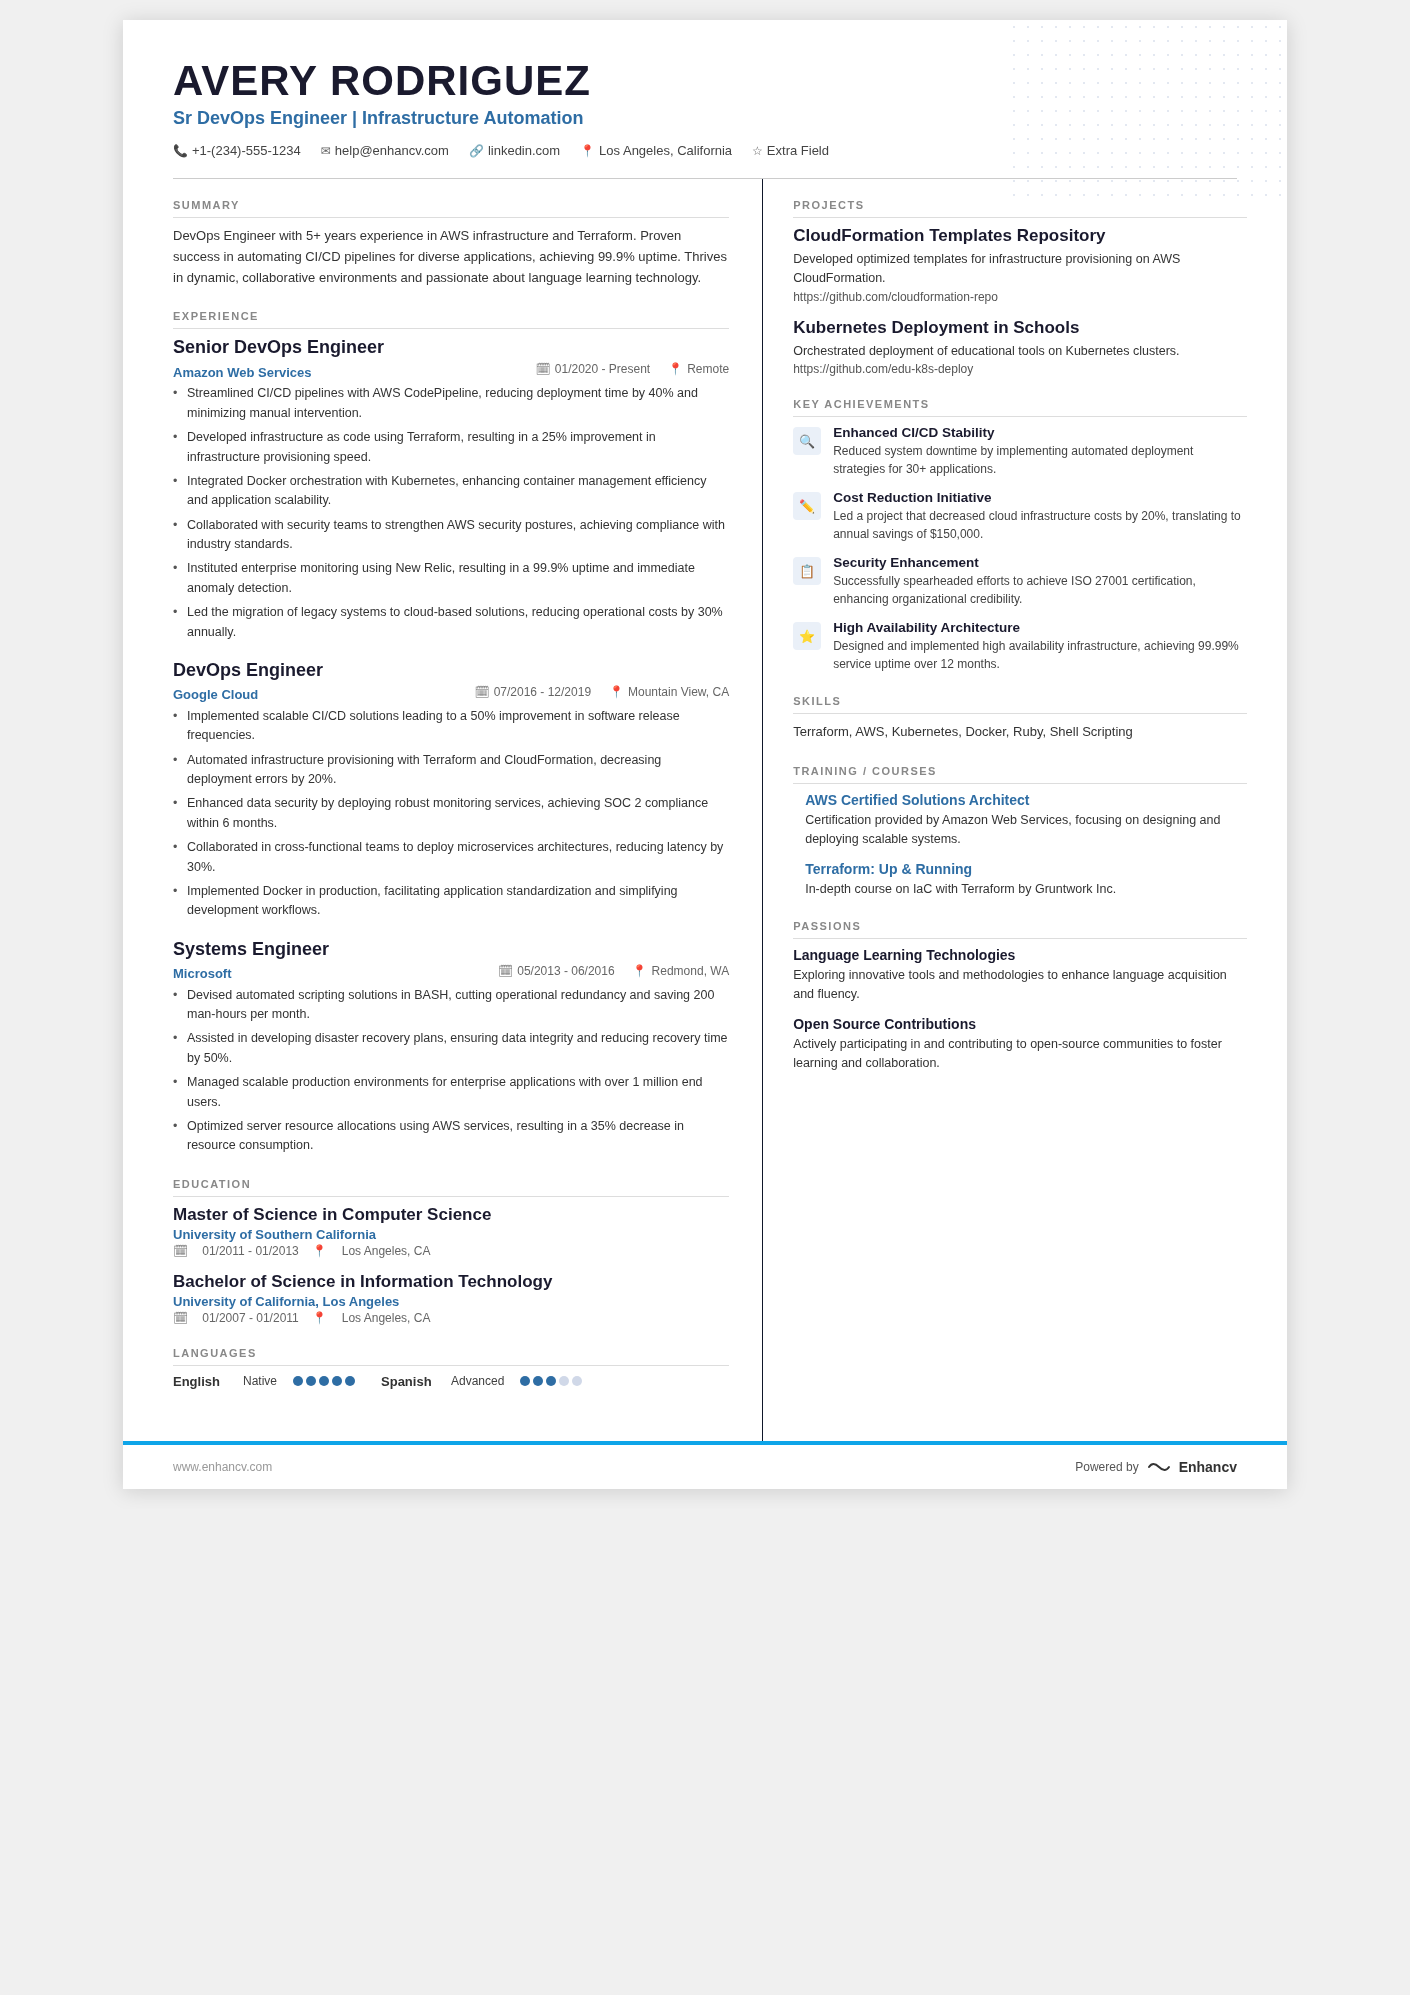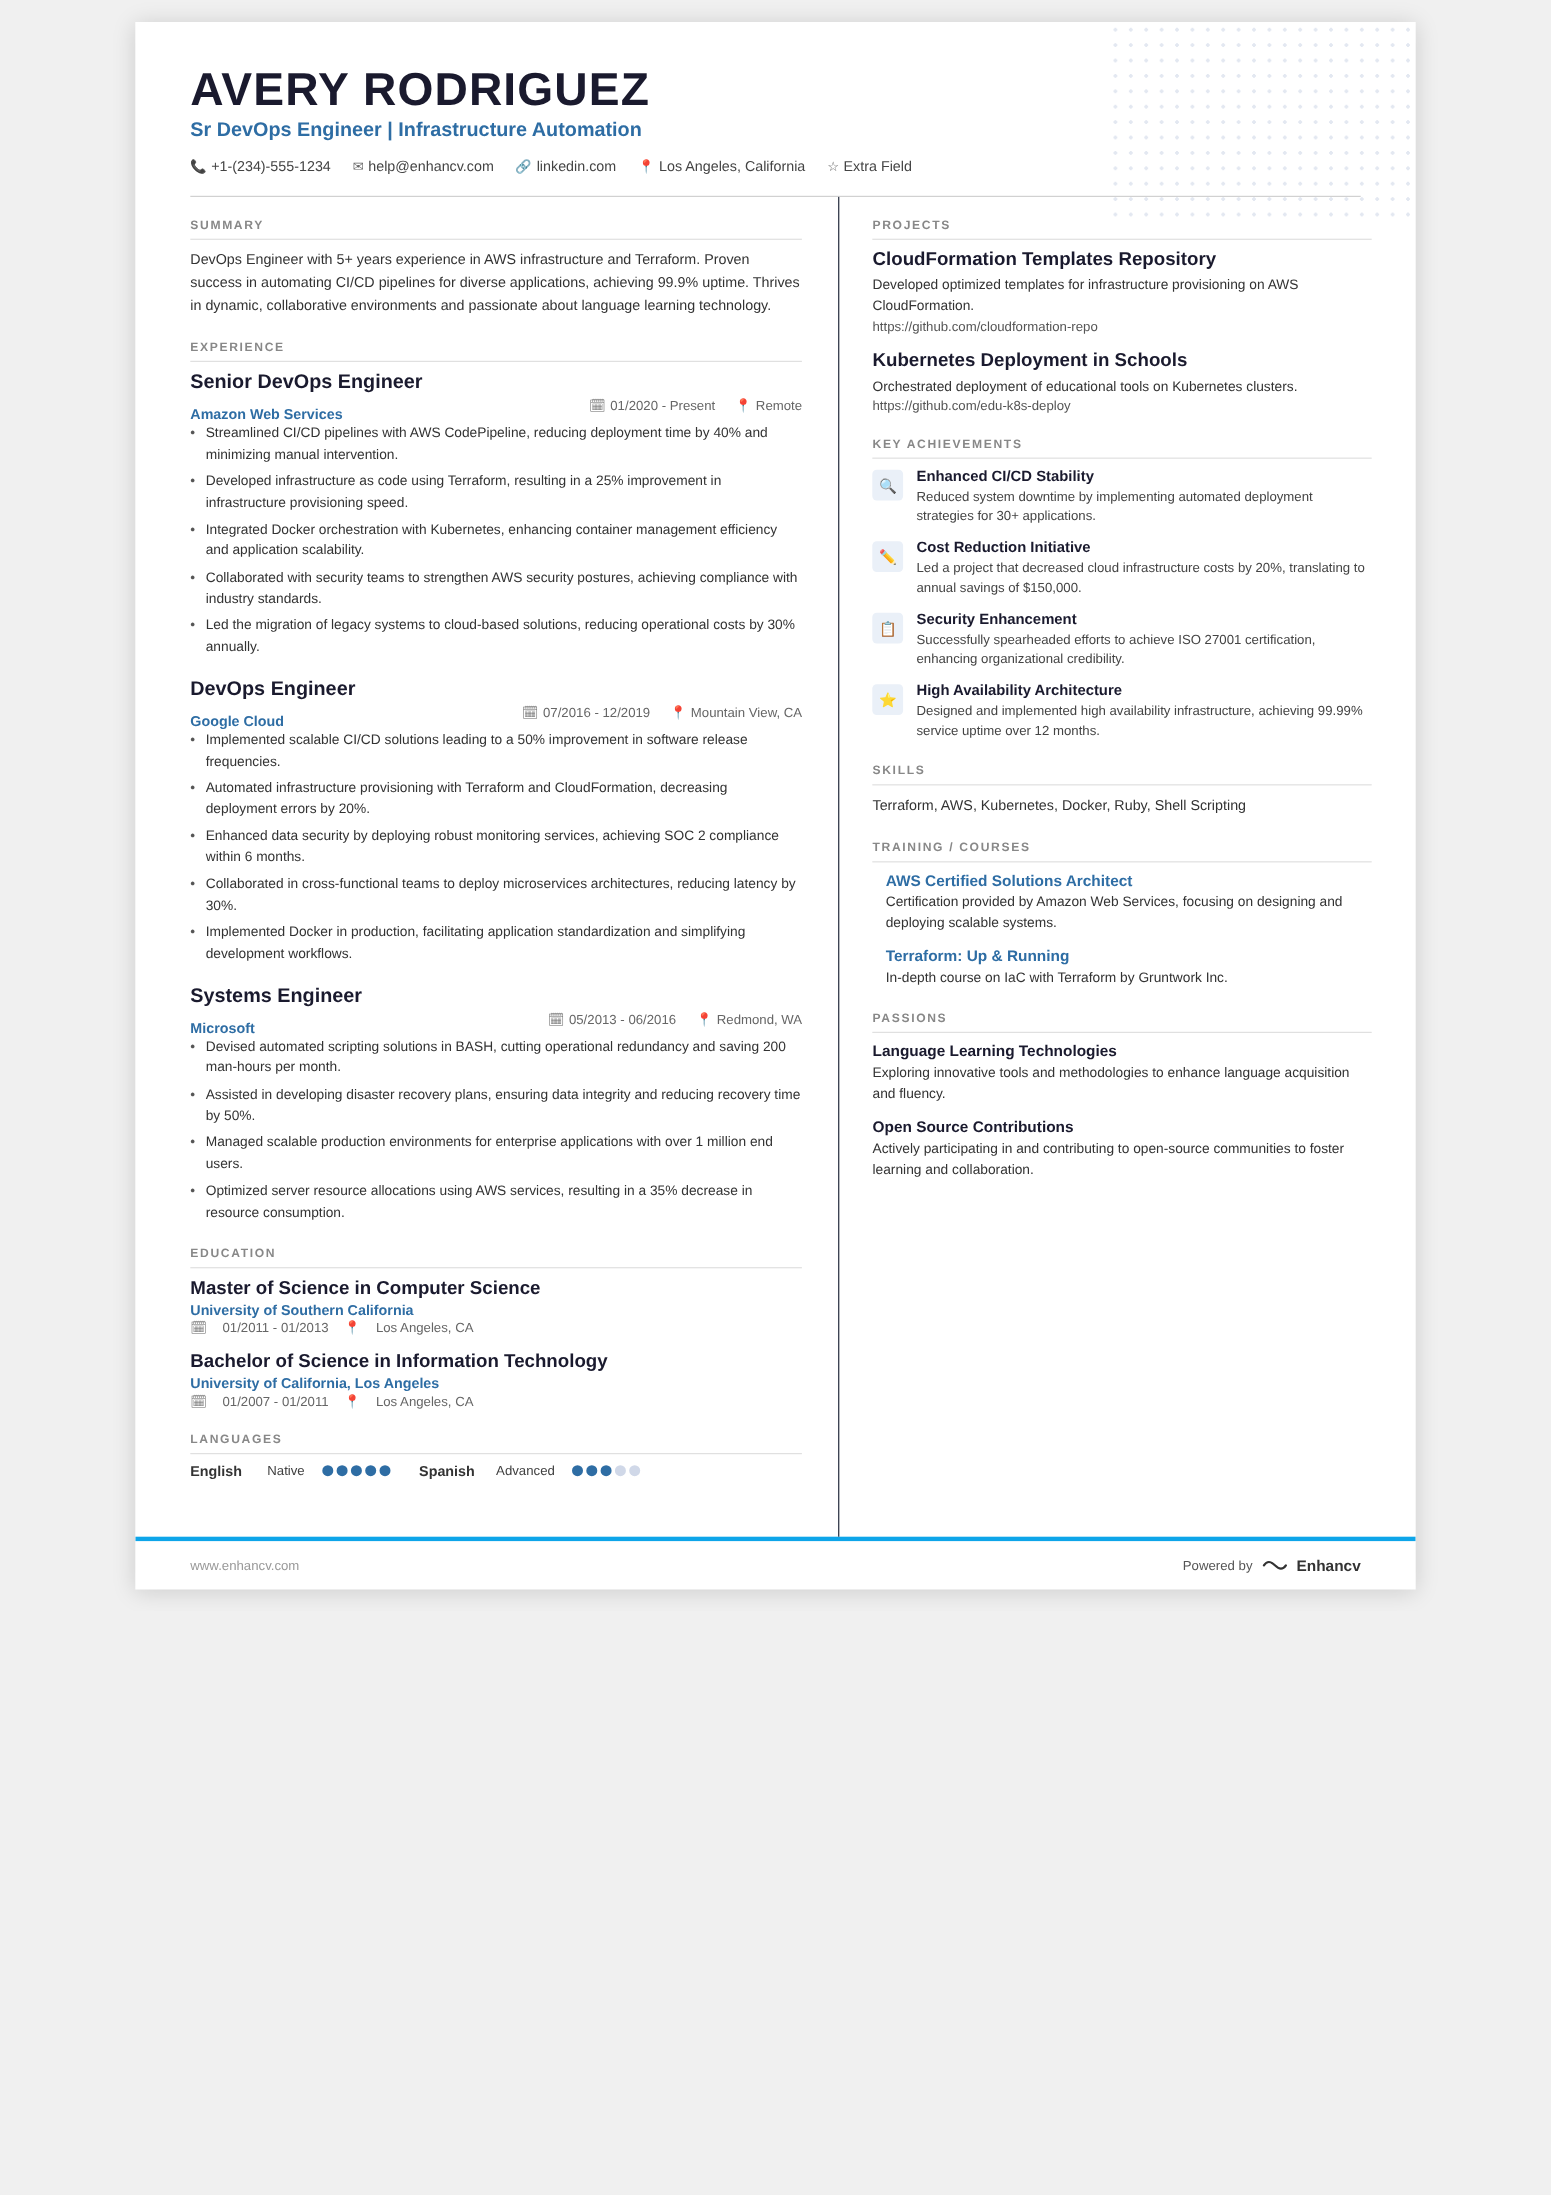--- a/index.html
+++ b/index.html
@@ -300,21 +300,21 @@
       color: #555;
     }
     .logo-symbol {
       font-size: 18px;
       font-weight: 900;
       color: #333;
     }
     .company-row {
       display: flex;
       justify-content: space-between;
-      align-items: flex-end;
+      align-items: center;
     }
   </style>
 </head>
 <body>
 
 <div class="resume-page">
   <div class="dot-pattern"></div>
 
   <div class="header-section">
     <div class="name">AVERY RODRIGUEZ</div>
@@ -370,20 +370,21 @@
                 <span>📍</span>
                 <span>Remote</span>
               </div>
             </div>
           </div>
           <ul class="bullet-list">
             <li>Streamlined CI/CD pipelines with AWS CodePipeline, reducing deployment time by 40% and minimizing manual intervention.</li>
             <li>Developed infrastructure as code using Terraform, resulting in a 25% improvement in infrastructure provisioning speed.</li>
             <li>Integrated Docker orchestration with Kubernetes, enhancing container management efficiency and application scalability.</li>
             <li>Collaborated with security teams to strengthen AWS security postures, achieving compliance with industry standards.</li>
+            <li>Instituted enterprise monitoring using New Relic, resulting in a 99.9% uptime and immediate anomaly detection.</li>
             <li>Led the migration of legacy systems to cloud-based solutions, reducing operational costs by 30% annually.</li>
           </ul>
         </div>
 
         <div class="job-entry">
           <div class="job-title">DevOps Engineer</div>
           <div class="company-row">
             <span class="company-name">Google Cloud</span>
             <div class="job-meta">
               <div class="job-meta-item">

